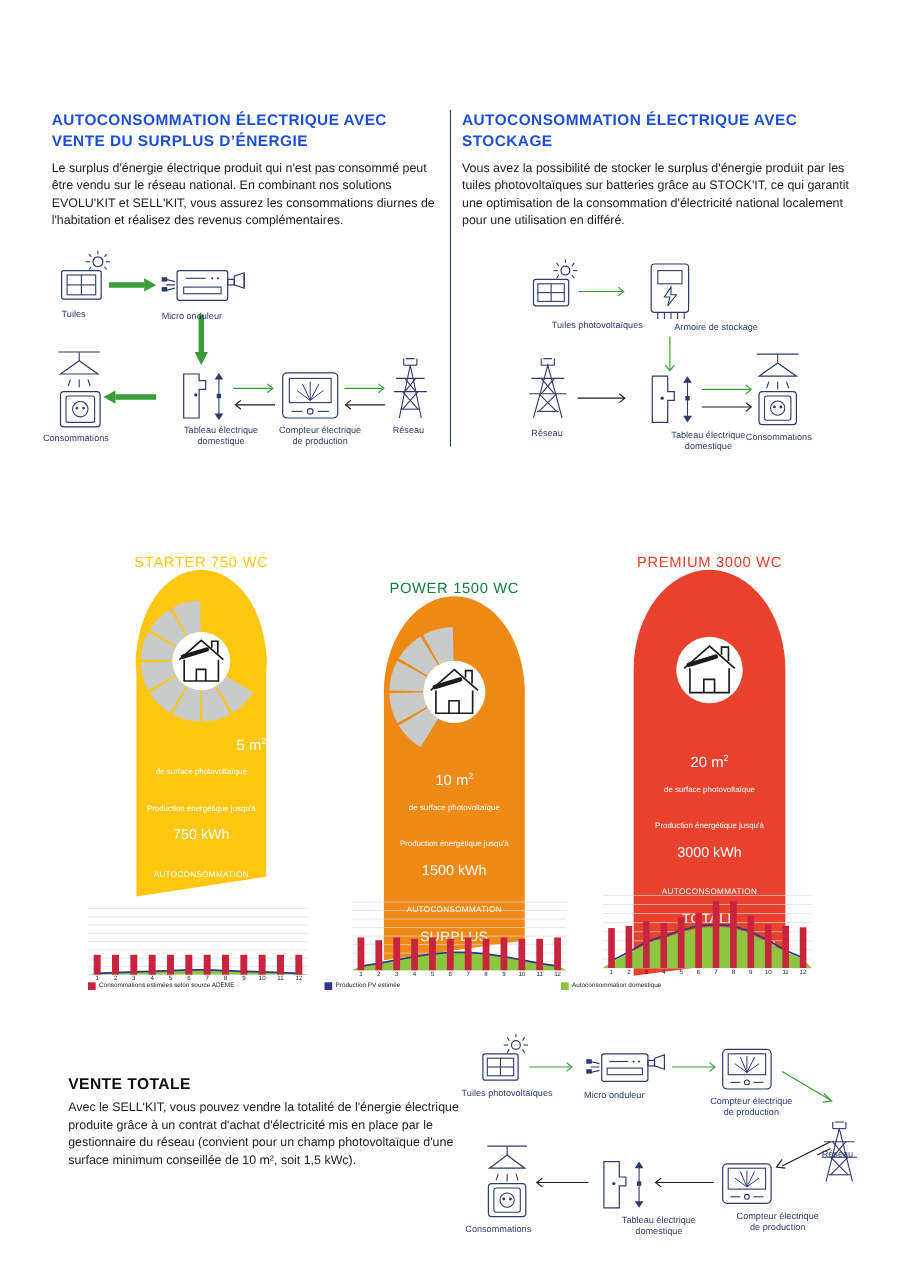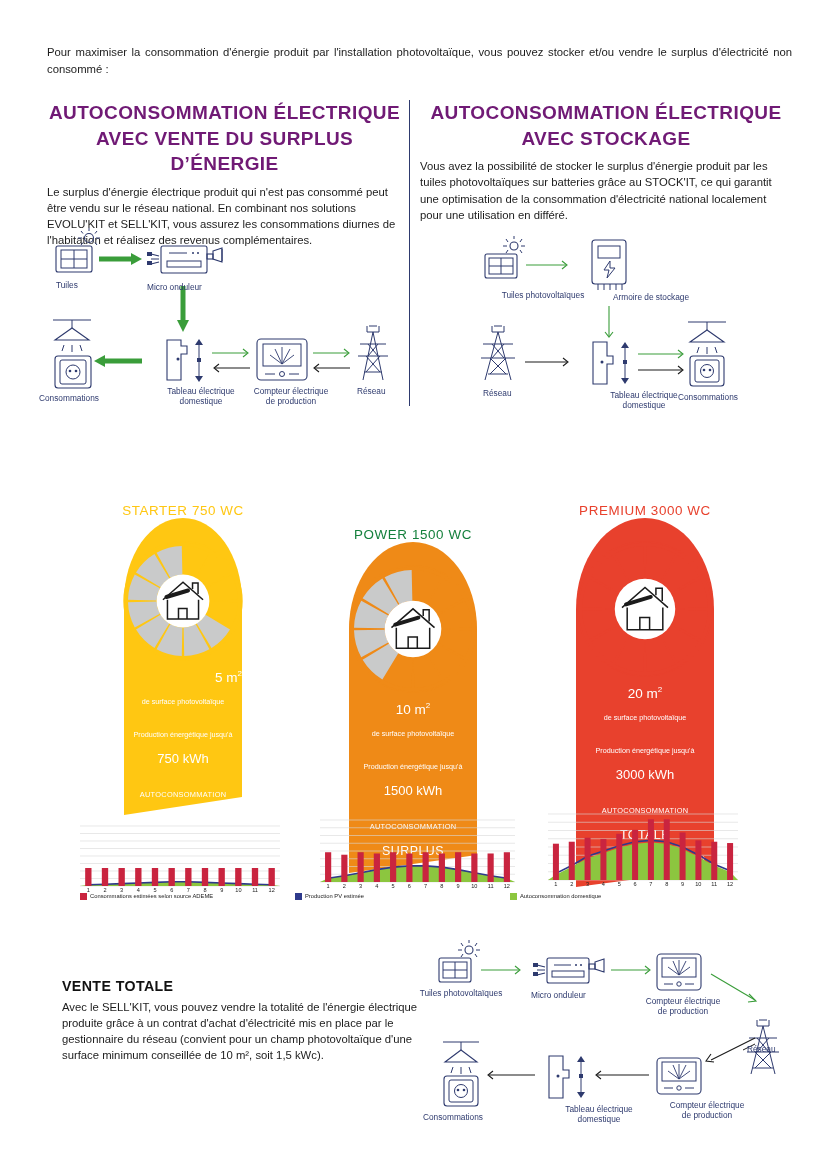--- a/index.html
+++ b/index.html
@@ -7,22 +7,22 @@
        font-family:"Liberation Sans",sans-serif;color:#1a1a1a;}
   .page{position:absolute;inset:0;}
 
   
   .intro{position:absolute;left:47px;top:44px;width:745px;font-size:11.3px;
          line-height:1.5;text-align:justify;color:#1c1c1c;}
 
   
   .colA{position:absolute;left:47px;top:100px;width:355px;}
   .colB{position:absolute;left:420px;top:100px;width:372px;}
-  .secTitle{font-size:19px;font-weight:bold;letter-spacing:.4px;
-            line-height:1.35;color:#701a75;margin:0 0 7px 0;text-align:center;}
+  .secTitle{font-size:14px;font-weight:bold;letter-spacing:.4px;
+            line-height:1.35;color:#1d4ed8;margin:0 0 7px 0;}
   .secBody{font-size:11.3px;line-height:1.43;color:#1c1c1c;}
   .divider{position:absolute;left:409px;top:100px;width:1px;height:306px;
            background:#2e3a6e;}
 
   
   .diag{position:absolute;}
   .node{position:absolute;text-align:center;color:#2e3a6e;font-size:8.3px;
         line-height:1.22;}
   .node .lbl{display:block;margin-top:2px;white-space:nowrap;}
   .node.w .lbl{white-space:normal;width:84px;margin-left:-18px;}
@@ -67,21 +67,20 @@
   .vtWrap{position:absolute;left:62px;top:978px;width:360px;}
   .vtTitle{font-size:14.2px;font-weight:bold;letter-spacing:.4px;color:#111;
            margin-bottom:5px;}
   .vtBody{font-size:11.3px;line-height:1.43;color:#1c1c1c;}
 </style>
 </head>
 <body>
 
 <div class="page">
 
-  <div class="intro">Pour maximiser la consommation d'énergie produit par l'installation photovoltaïque, vous pouvez stocker et/ou vendre le surplus d'électricité non consommé :</div>
 
   <div class="divider"></div>
 
   <div class="colA">
     <div class="secTitle">AUTOCONSOMMATION ÉLECTRIQUE AVEC VENTE DU SURPLUS D’ÉNERGIE</div>
     <div class="secBody">Le surplus d'énergie électrique produit qui n'est pas consommé peut être vendu sur le réseau national. En combinant nos solutions EVOLU'KIT et SELL'KIT, vous assurez les consommations diurnes de l'habitation et réalisez des revenus complémentaires.</div>
   </div>
 
   <div class="colB">
     <div class="secTitle">AUTOCONSOMMATION ÉLECTRIQUE AVEC STOCKAGE</div>

